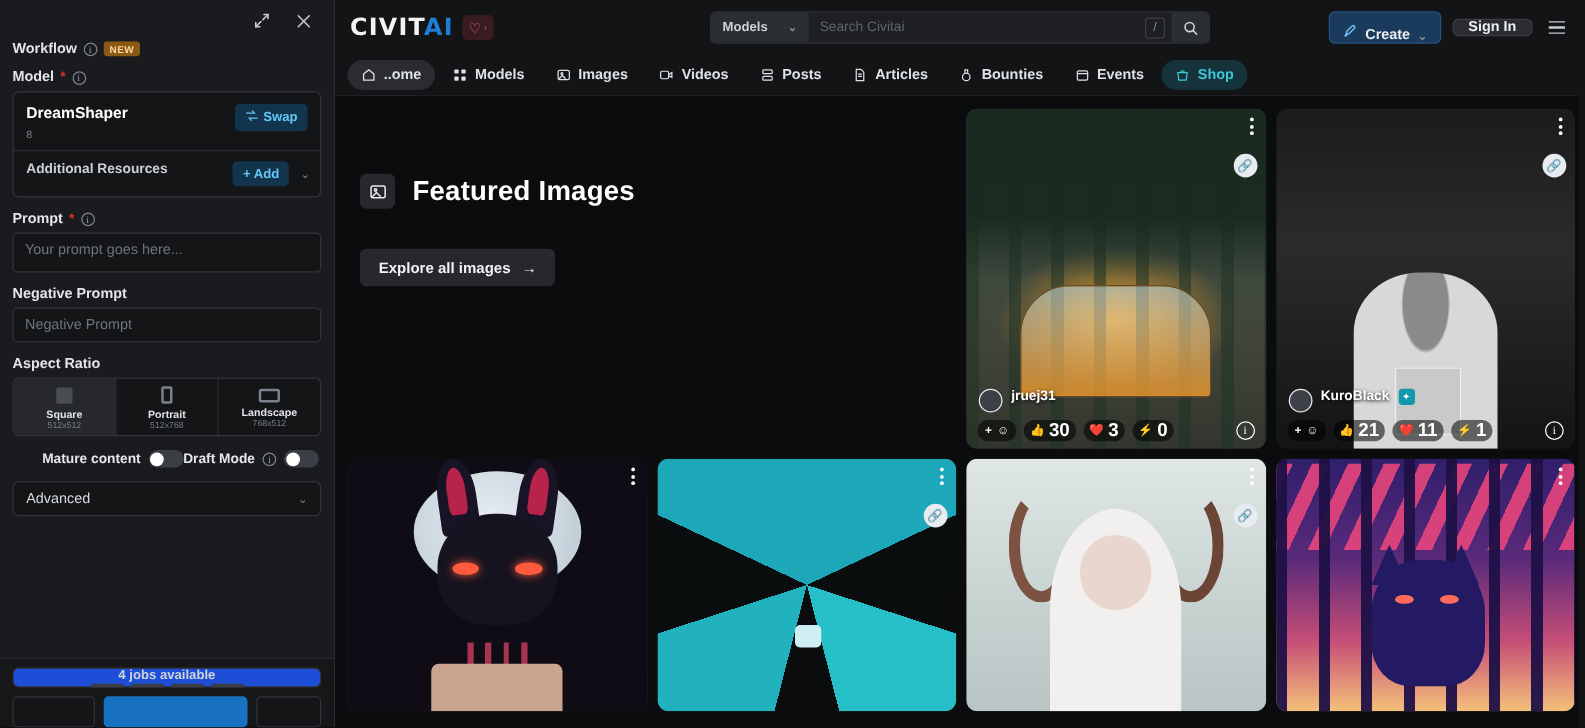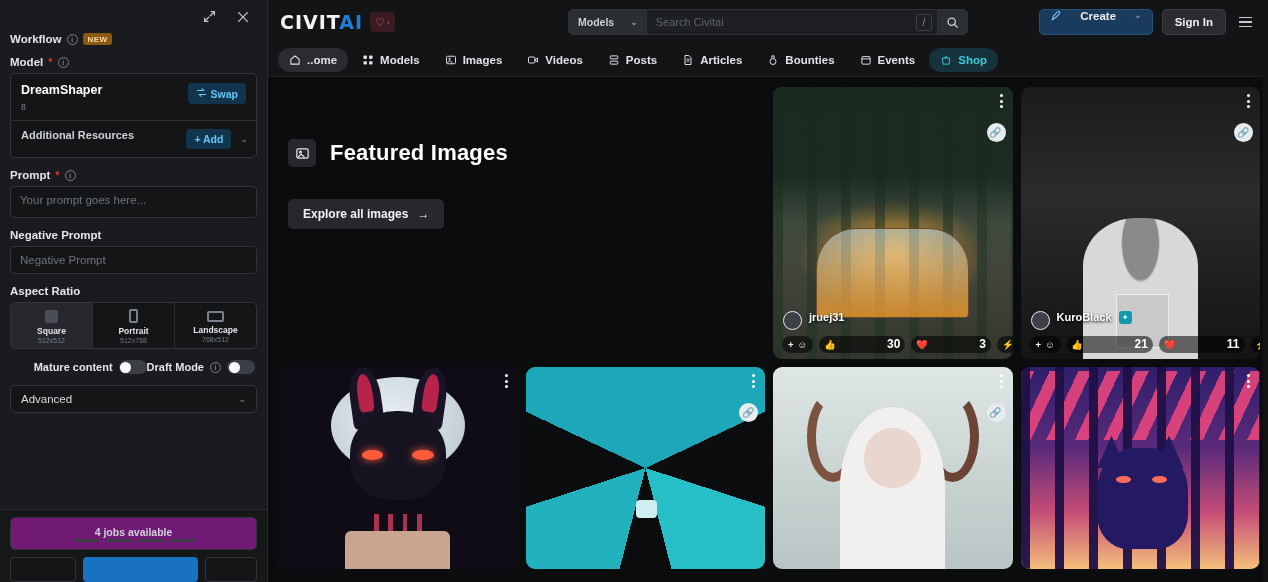--- a/index.html
+++ b/index.html
@@ -114,21 +114,21 @@
   .adv-box {
     height: 28px; background: #141517; border: 1px solid #32343a; border-radius: 5px;
     display: flex; align-items: center; justify-content: space-between; padding: 0 10px;
     font-size: 11.5px; color: #d7dade; cursor: pointer;
   }
 
   .sb-footer {
     border-top: 1px solid #2a2c31; background: #161718; padding: 7px 10px 0 10px;
   }
   .jobs-box {
-    background: #701a75; border: 1px solid #303238; border-radius: 5px; height: 33px;
+    background: #1d4ed8; border: 1px solid #303238; border-radius: 5px; height: 16px;
     display: flex; flex-direction: column; align-items: center; justify-content: center; gap: 1px;
   }
   .jobs-text { font-size: 10.5px; font-weight: bold; color: #cfd3d8; }
   .jobs-bars { display: flex; gap: 6px; }
   .jbar { width: 26px; height: 3px; background: #3a3d43; border-radius: 2px; }
   .bottom-controls { display: flex; gap: 7px; margin-top: 7px; }
   .bc-qty { width: 66px; height: 25px; background: #141517; border: 1px solid #32343a; border-radius: 4px;
             font-size: 9px; color: #7d838c; padding: 4px 6px; }
   .bc-gen { flex: 1; height: 25px; background: #1971c2; border-radius: 4px; }
   .bc-end { width: 52px; height: 25px; background: #141517; border: 1px solid #32343a; border-radius: 4px; }
@@ -171,25 +171,25 @@
     margin-right: 5px;
   }
   .search-go {
     width: 30px; height: 100%; background: #2b2e33; display: flex; align-items: center;
     justify-content: center; color: #cdd1d6; cursor: pointer;
   }
 
   .header-right { margin-left: auto; display: flex; align-items: center; gap: 9px; }
   .create-btn {
     background: #1a3b5c; border: 1px solid #24537f; border-radius: 5px; height: 26px;
-    display: flex; align-items: flex-start; gap: 18px; padding: 0 10px; cursor: pointer;
+    display: flex; align-items: flex-end; gap: 6px; padding: 0 10px; cursor: pointer;
     font-size: 11.5px; font-weight: bold; color: #e9edf2;
   }
   .signin-btn {
-    background: #2a2c31; border: 1px solid #3a3d43; border-radius: 5px; height: 26px;
+    background: #2a2c31; border: 1px solid #3a3d43; border-radius: 5px; height: 14px;
     display: flex; align-items: center; padding: 0 12px; cursor: pointer;
     font-size: 11.5px; font-weight: bold; color: #eceff2;
   }
   .burger { display: flex; flex-direction: column; gap: 3px; cursor: pointer; padding: 4px; }
   .burger span { width: 13px; height: 1.5px; background: #c6c9cf; display: block; }
 
   .navbar {
     height: 33px; background: #131416; display: flex; align-items: center; gap: 3px;
     padding: 0 10px; border-bottom: 1px solid #1e2023; flex-shrink: 0;
   }
@@ -251,21 +251,21 @@
   }
   .card-stats {
     position: absolute; left: 0; right: 0; bottom: 0; height: 30px; display: flex; align-items: center;
     padding: 0 9px; gap: 6px; z-index: 4;
   }
   .chip {
     background: rgba(0,0,0,.55); border-radius: 10px; height: 17px; display: flex; align-items: center;
     gap: 4px; padding: 0 6px; font-size: 9.5px; font-weight: bold; color: #fff; cursor: pointer;
   }
   .chip.react { padding: 0 5px; gap: 3px; }
-  .chip-val { font-size: 12px; margin-left: 48px; }
+  .chip-val { font-size: 15px; }
   .info-circle {
     margin-left: auto; width: 15px; height: 15px; border-radius: 50%;
     border: 1.3px solid #fff; color: #fff; font-size: 9px; font-family: "Liberation Serif", serif;
     display: flex; align-items: center; justify-content: center; cursor: pointer;
   }
 
   
   .img-greenhouse {
     background:
       radial-gradient(ellipse 55% 30% at 50% 62%, rgba(255,170,40,.85), rgba(255,140,20,0) 72%),

